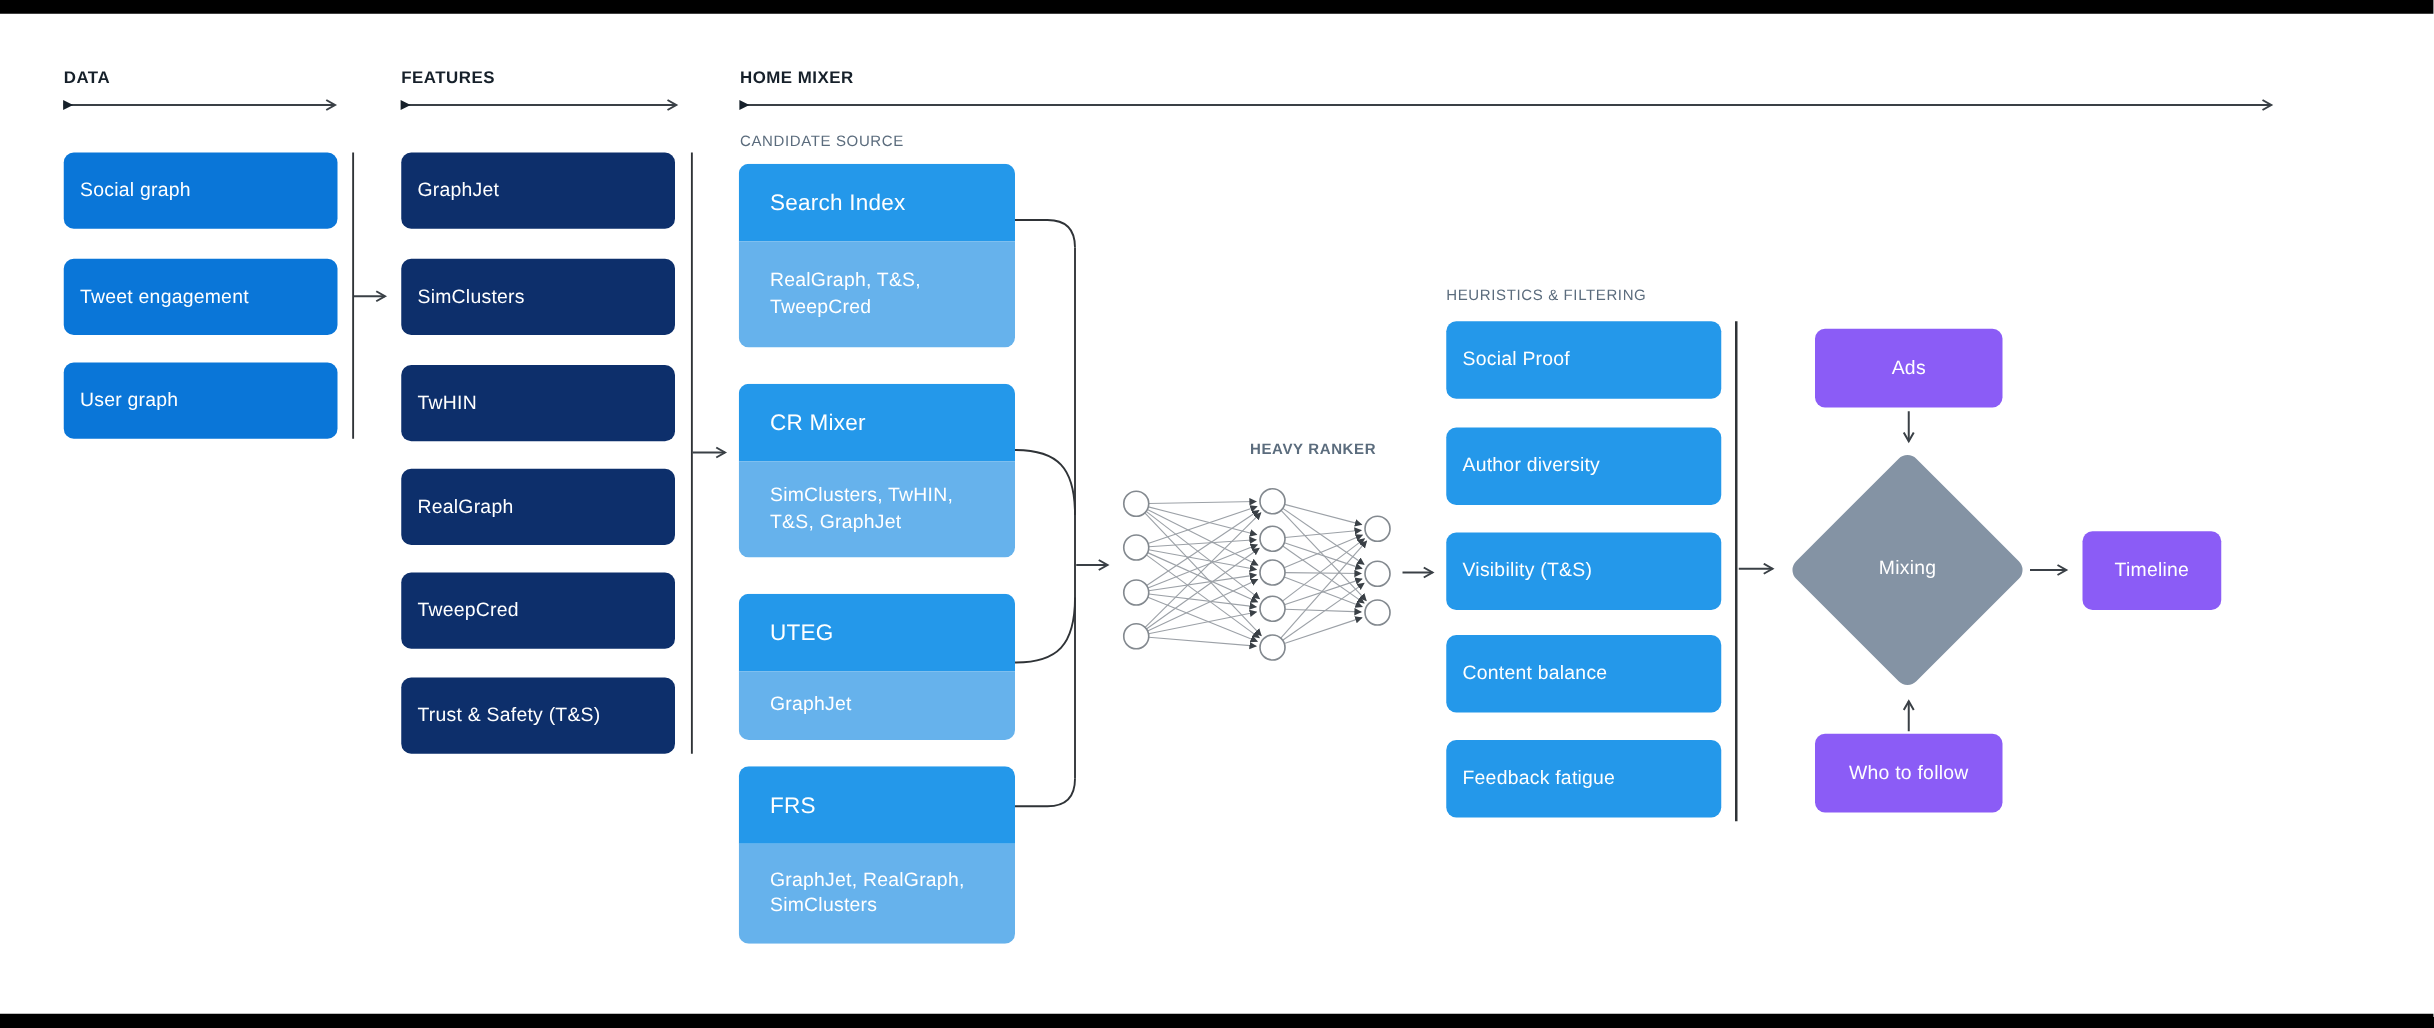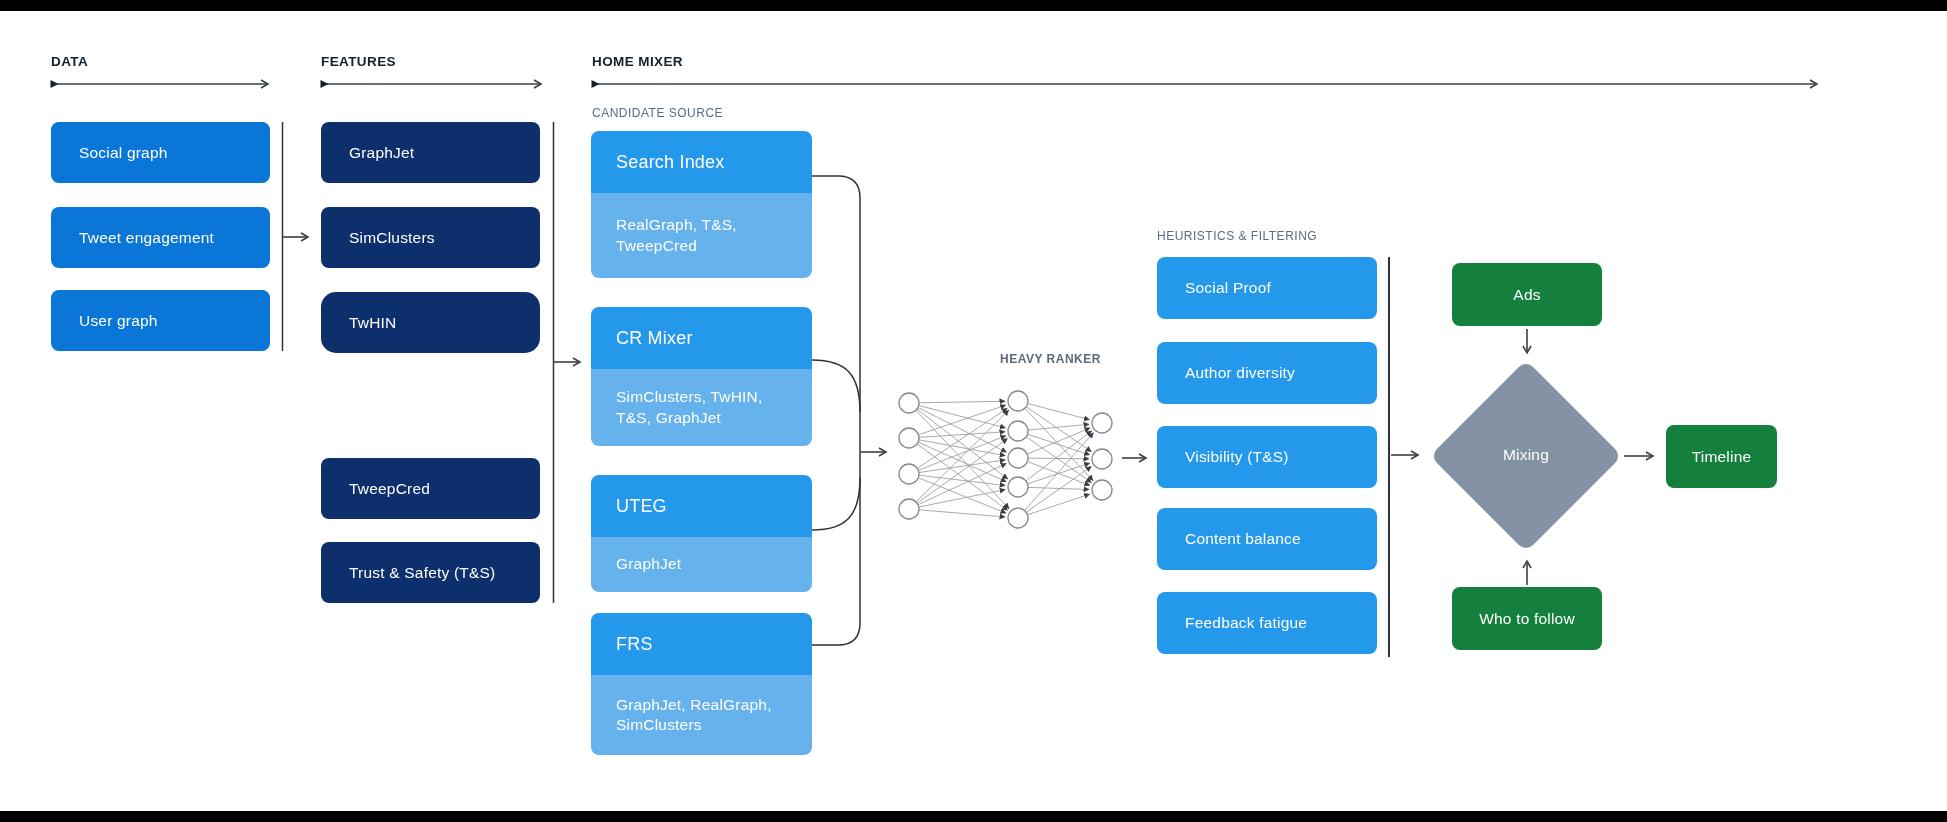--- a/index.html
+++ b/index.html
@@ -4,30 +4,30 @@
 <style>
   html,body{margin:0;padding:0;background:#ffffff;}
   body{font-family:"Liberation Sans", sans-serif;}
   #canvas{position:relative;width:1947px;height:822px;background:#ffffff;overflow:hidden;}
   .bar{position:absolute;left:0;width:1947px;height:11px;background:#000000;}
   .bar.top{top:0;} .bar.bottom{top:811px;}
   svg.lines{position:absolute;left:0;top:0;width:1947px;height:822px;z-index:1;}
   .section-title{position:absolute;z-index:2;font-size:13.5px;font-weight:bold;color:#16202a;letter-spacing:.4px;}
   .mini-label{position:absolute;z-index:2;font-size:12px;font-weight:500;color:#5b6c7d;letter-spacing:.5px;}
   .box{position:absolute;z-index:2;display:flex;align-items:center;border-radius:8px;color:#ffffff;
-       font-size:15.5px;font-weight:500;letter-spacing:.2px;padding-left:28px;box-sizing:border-box;}
+       font-size:15.5px;font-weight:500;letter-spacing:.2px;padding-left:13px;box-sizing:border-box;}
   .data-box{left:51px;width:219px;height:61px;background:#0a76d8;}
   .feature-box{left:321px;width:219px;height:61px;background:#0d2f6b;}
   .cand-group{position:absolute;z-index:2;left:591px;width:221px;border-radius:8px;overflow:hidden;}
   .cand-head{display:flex;align-items:center;height:62px;background:#2498ea;color:#fff;
              font-size:18px;font-weight:500;letter-spacing:.2px;padding-left:25px;box-sizing:border-box;}
   .cand-sub{display:flex;align-items:center;background:#66b2ec;color:#fff;font-size:15.5px;font-weight:500;
             letter-spacing:.2px;padding:0 34px 0 25px;box-sizing:border-box;line-height:1.32;}
   .heur-box{left:1157px;width:220px;height:62px;background:#2498ea;}
-  .side-box{background:#15803d;justify-content:center;padding-left:0;}
+  .side-box{background:#8b5cf6;justify-content:center;padding-left:0;}
   .diamond{position:absolute;z-index:2;left:1458px;top:388px;width:136px;height:136px;background:#8493a4;
            transform:rotate(45deg);border-radius:10px;}
   .diamond-label{position:absolute;z-index:3;left:1426px;top:446px;width:200px;text-align:center;
                  color:#ffffff;font-size:15.5px;font-weight:500;letter-spacing:.2px;}
 </style>
 </head>
 <body>
 
 <div id="canvas">
   <div class="bar top"></div>
@@ -131,22 +131,25 @@
       <span>User graph</span>
     </div>
 
   <div class="section-title" style="top:54px;left:321px;">FEATURES</div>
   <div class="box feature-box" style="top:122px;">
       <span>GraphJet</span>
     </div>
   <div class="box feature-box" style="top:207px;">
       <span>SimClusters</span>
     </div>
-  <div class="box feature-box" style="top:292px;border-radius:15px;">
+  <div class="box feature-box" style="top:292px;">
       <span>TwHIN</span>
+    </div>
+  <div class="box feature-box" style="top:375px;">
+      <span>RealGraph</span>
     </div>
   <div class="box feature-box" style="top:458px;">
       <span>TweepCred</span>
     </div>
   <div class="box feature-box" style="top:542px;">
       <span>Trust &amp; Safety (T&amp;S)</span>
     </div>
 
   <div class="section-title" style="top:54px;left:592px;">HOME MIXER</div>
   <div class="mini-label" style="top:106px;left:592px;">CANDIDATE SOURCE</div>

